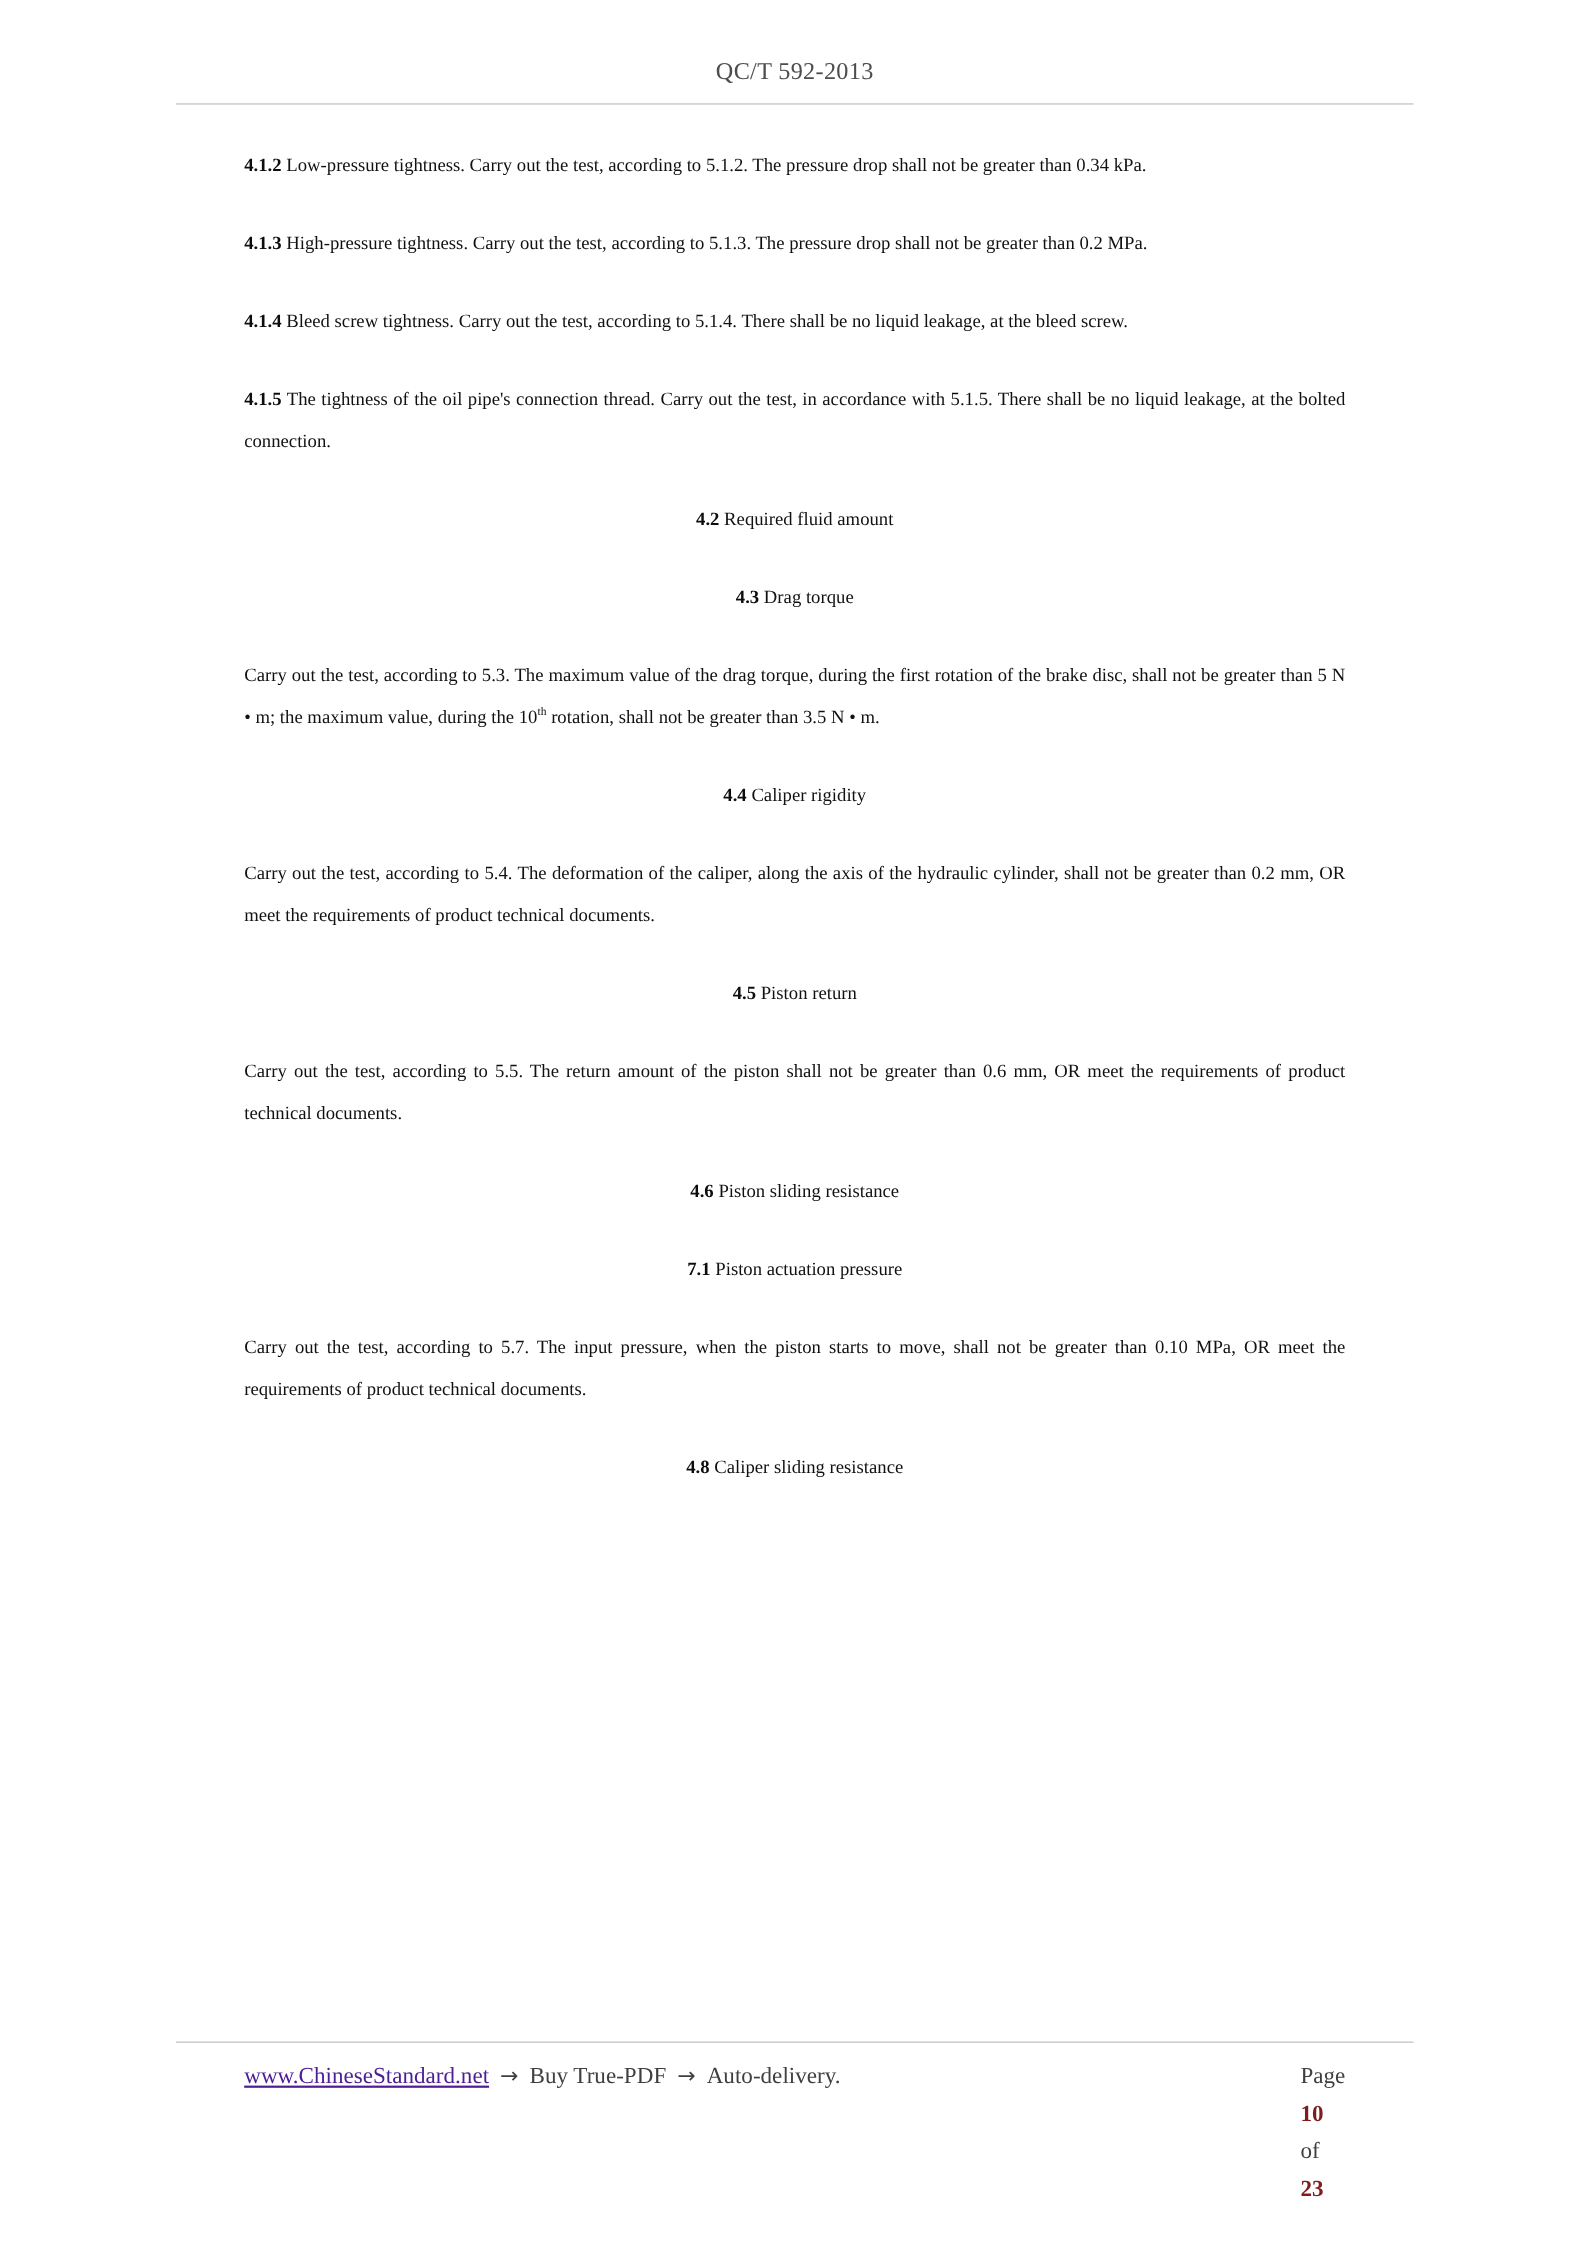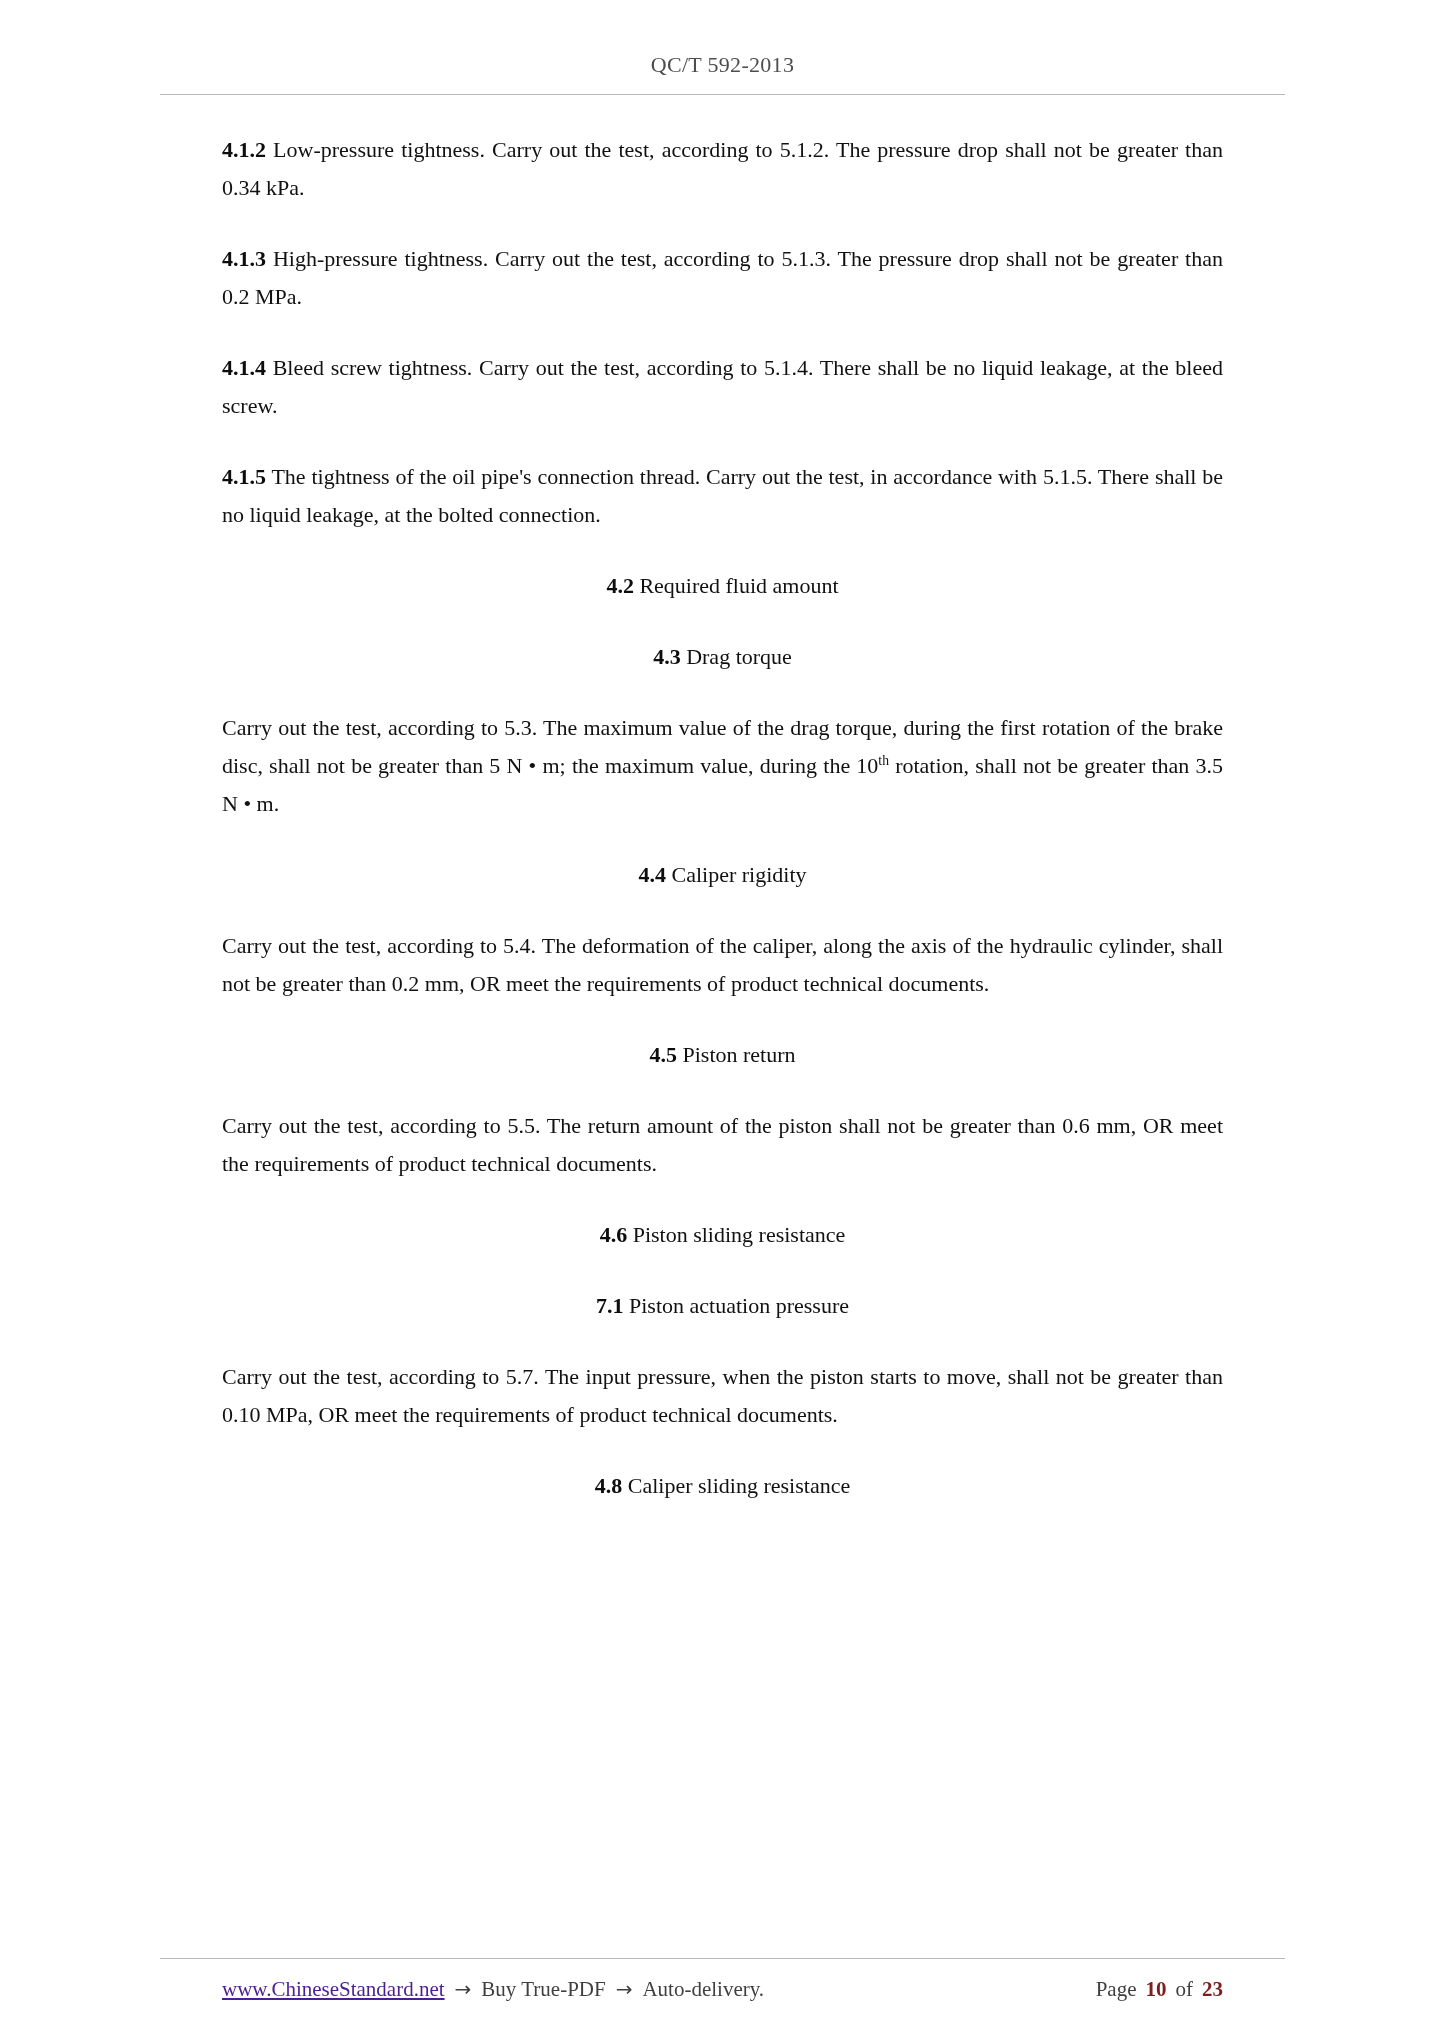--- a/index.html
+++ b/index.html
@@ -9,36 +9,36 @@
     width:1445px; height:2044px;
     background:#ffffff;
     color:#111111;
     font-family:"Liberation Serif", serif;
     overflow:hidden;
   }
   .doc-header { padding-top:52px; text-align:center; }
   .doc-header .title { font-size:22px; color:#4d4d4d; letter-spacing:0.3px; }
   .rule { border-top:1px solid #b9b9b9; margin:0 160px; }
   .header-rule { margin-top:16px; }
-  .content { margin:36px 222px 0 222px; font-size:22px; }
+  .content { margin:36px 222px 0 222px; font-size:17px; }
   .blk { line-height:38px; margin-bottom:33px; }
   .para { text-align:justify; }
   .heading { text-align:center; }
   .blk strong { font-weight:bold; color:#0d0d0d; }
   sup { font-size:0.62em; vertical-align:super; line-height:0; }
   .footer { position:absolute; left:0; right:0; bottom:42px; }
   .footer-row {
     margin:18px 222px 0 222px;
     display:flex; justify-content:space-between; align-items:baseline;
     font-size:21px; color:#3f3f3f;
   }
   .footer-left { display:flex; gap:10px; align-items:baseline; }
   .footer-left a { color:#4c1d95; text-decoration:underline; cursor:pointer; }
   .arrow { font-family:"DejaVu Sans", sans-serif; font-size:20px; color:#3f3f3f; }
-  .footer-right { display:flex; gap:9px; align-items:flex-start; color:#3f3f3f; }
+  .footer-right { display:flex; gap:9px; align-items:flex-start; color:#3f3f3f;flex-direction:column; }
   .footer-right b { color:#7f1d1d; }
 </style>
 </head>
 <body>
 
 <div class="page">
 
   <div class="doc-header">
     <div class="title">QC/T 592-2013</div>
   </div>

